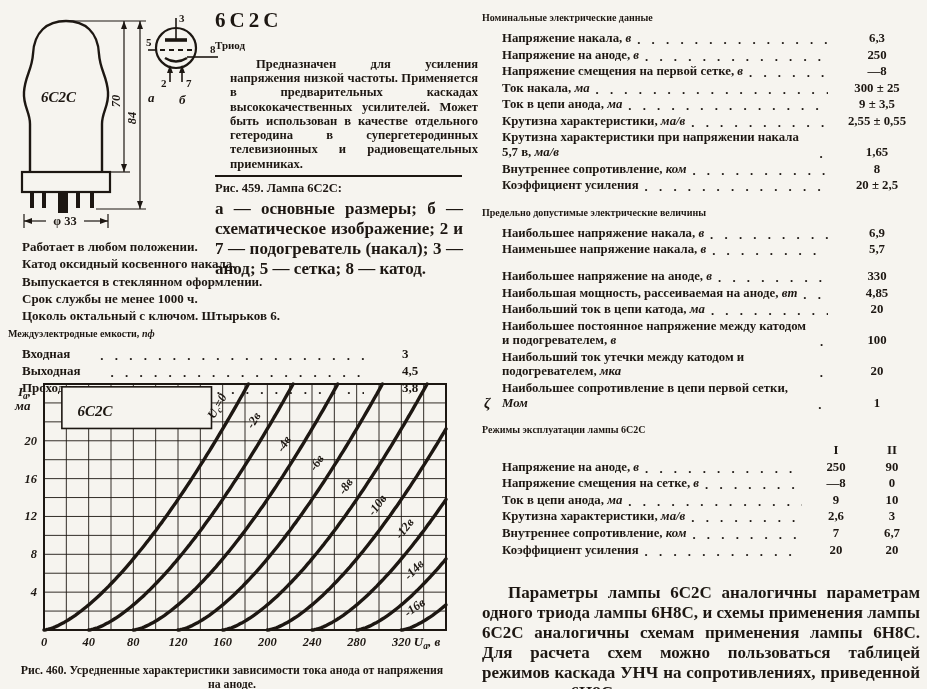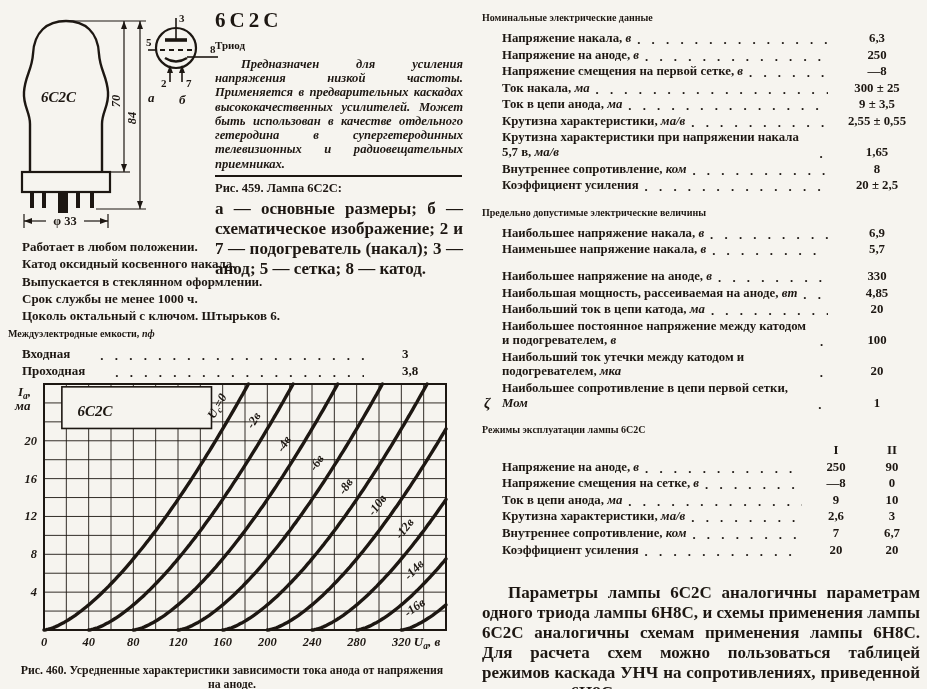--- a/index.html
+++ b/index.html
@@ -103,21 +103,21 @@
       <text x="40" y="77" font-size="11" font-weight="bold" fill="var(--ink)">7</text>
       <text x="2" y="92" font-size="13" font-style="italic" font-weight="bold" fill="var(--ink)">а</text>
       <text x="33" y="94" font-size="13" font-style="italic" font-weight="bold" fill="var(--ink)">б</text>
     </svg>
   </div>
 
   <div class="abs" style="left:215px;top:8px;">
     <div class="tube-title">6С2С</div>
     <div class="tube-sub">Триод</div>
   </div>
-  <div class="abs intro" style="left:215px;top:57px;font-style:italic;">Предназначен для усиления напряжения низкой частоты. Применяется в предварительных каскадах высококачественных усилителей. Может быть использован в качестве отдельного гетеродина в супергетеродинных телевизионных и радиовещательных приемниках.</div>
+  <div class="abs intro" style="left:230px;top:57px;">Предназначен для усиления напряжения низкой частоты. Применяется в предварительных каскадах высококачественных усилителей. Может быть использован в качестве отдельного гетеродина в супергетеродинных телевизионных и радиовещательных приемниках.</div>
   <div class="abs rule" style="left:215px;top:175px;"></div>
   <div class="abs" style="left:215px;top:181px;">
     <div class="cap-title">Рис. 459. Лампа 6С2С:</div>
     <div class="cap-body">а — основные размеры; б — схематическое изображение; 2 и 7 — подогреватель (накал); 3 — анод; 5 — сетка; 8 — катод.</div>
   </div>
 
   <div class="abs features" style="left:22px;top:240px;">
 
   <div>Работает в любом положении.</div>
       <div>Катод оксидный косвенного накала.</div>
@@ -131,20 +131,25 @@
     <span class="u">пф</span>
   </div>
   <div class="abs cap-rows" style="left:22px;top:347px;">
 
       <div class="dotrow">
         <span class="lbl">Входная</span>
         <span class="lead"></span>
         <span class="cval">3</span>
       </div>
 
+      <div class="dotrow">
+        <span class="lbl">Выходная</span>
+        <span class="lead"></span>
+        <span class="cval">4,5</span>
+      </div>
 
       <div class="dotrow">
         <span class="lbl">Проходная</span>
         <span class="lead"></span>
         <span class="cval">3,8</span>
       </div>
     </div>
 
   <div class="abs" style="left:6px;top:380px;">
     <svg width="448" height="284" viewBox="0 0 448 284">

